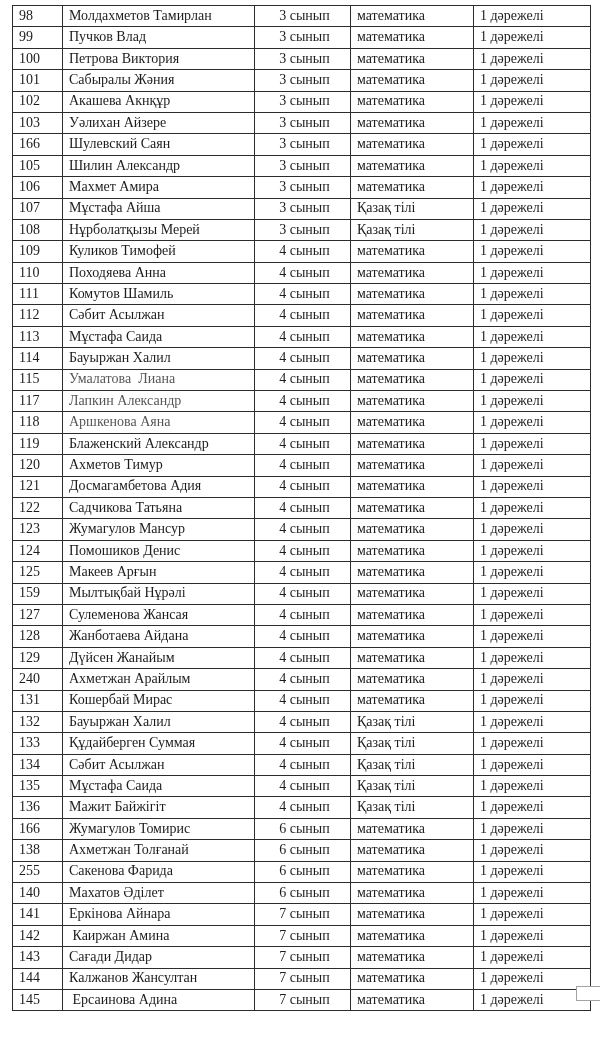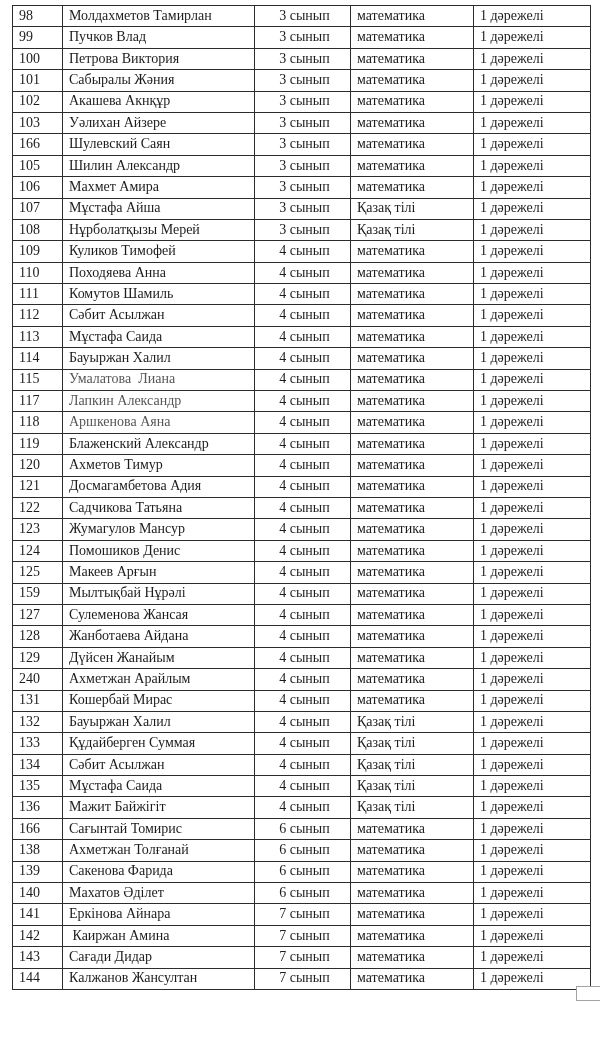--- a/index.html
+++ b/index.html
@@ -325,34 +325,34 @@
         </tr>
         <tr>
           <td class="cell-no">136</td>
           <td class="cell-name">Мажит Байжігіт</td>
           <td class="cell-grade">4 сынып</td>
           <td class="cell-subject">Қазақ тілі</td>
           <td class="cell-degree">1 дәрежелі</td>
         </tr>
         <tr>
           <td class="cell-no">166</td>
-          <td class="cell-name">Сағынтай Томирис</td>
+          <td class="cell-name">Жумагулов Томирис</td>
           <td class="cell-grade">6 сынып</td>
           <td class="cell-subject">математика</td>
           <td class="cell-degree">1 дәрежелі</td>
         </tr>
         <tr>
           <td class="cell-no">138</td>
           <td class="cell-name">Ахметжан Толғанай</td>
           <td class="cell-grade">6 сынып</td>
           <td class="cell-subject">математика</td>
           <td class="cell-degree">1 дәрежелі</td>
         </tr>
         <tr>
-          <td class="cell-no">139</td>
+          <td class="cell-no">255</td>
           <td class="cell-name">Сакенова Фарида</td>
           <td class="cell-grade">6 сынып</td>
           <td class="cell-subject">математика</td>
           <td class="cell-degree">1 дәрежелі</td>
         </tr>
         <tr>
           <td class="cell-no">140</td>
           <td class="cell-name">Махатов Әділет</td>
           <td class="cell-grade">6 сынып</td>
           <td class="cell-subject">математика</td>
@@ -375,20 +375,27 @@
         <tr>
           <td class="cell-no">143</td>
           <td class="cell-name">Сағади Дидар</td>
           <td class="cell-grade">7 сынып</td>
           <td class="cell-subject">математика</td>
           <td class="cell-degree">1 дәрежелі</td>
         </tr>
         <tr>
           <td class="cell-no">144</td>
           <td class="cell-name">Калжанов Жансултан</td>
+          <td class="cell-grade">7 сынып</td>
+          <td class="cell-subject">математика</td>
+          <td class="cell-degree">1 дәрежелі</td>
+        </tr>
+        <tr>
+          <td class="cell-no">145</td>
+          <td class="cell-name"> Ерсаинова Адина</td>
           <td class="cell-grade">7 сынып</td>
           <td class="cell-subject">математика</td>
           <td class="cell-degree">1 дәрежелі</td>
         </tr>
       </tbody>
   </table>
   <div class="next-table-fragment"></div>
 </div>
 
 </body></html>

